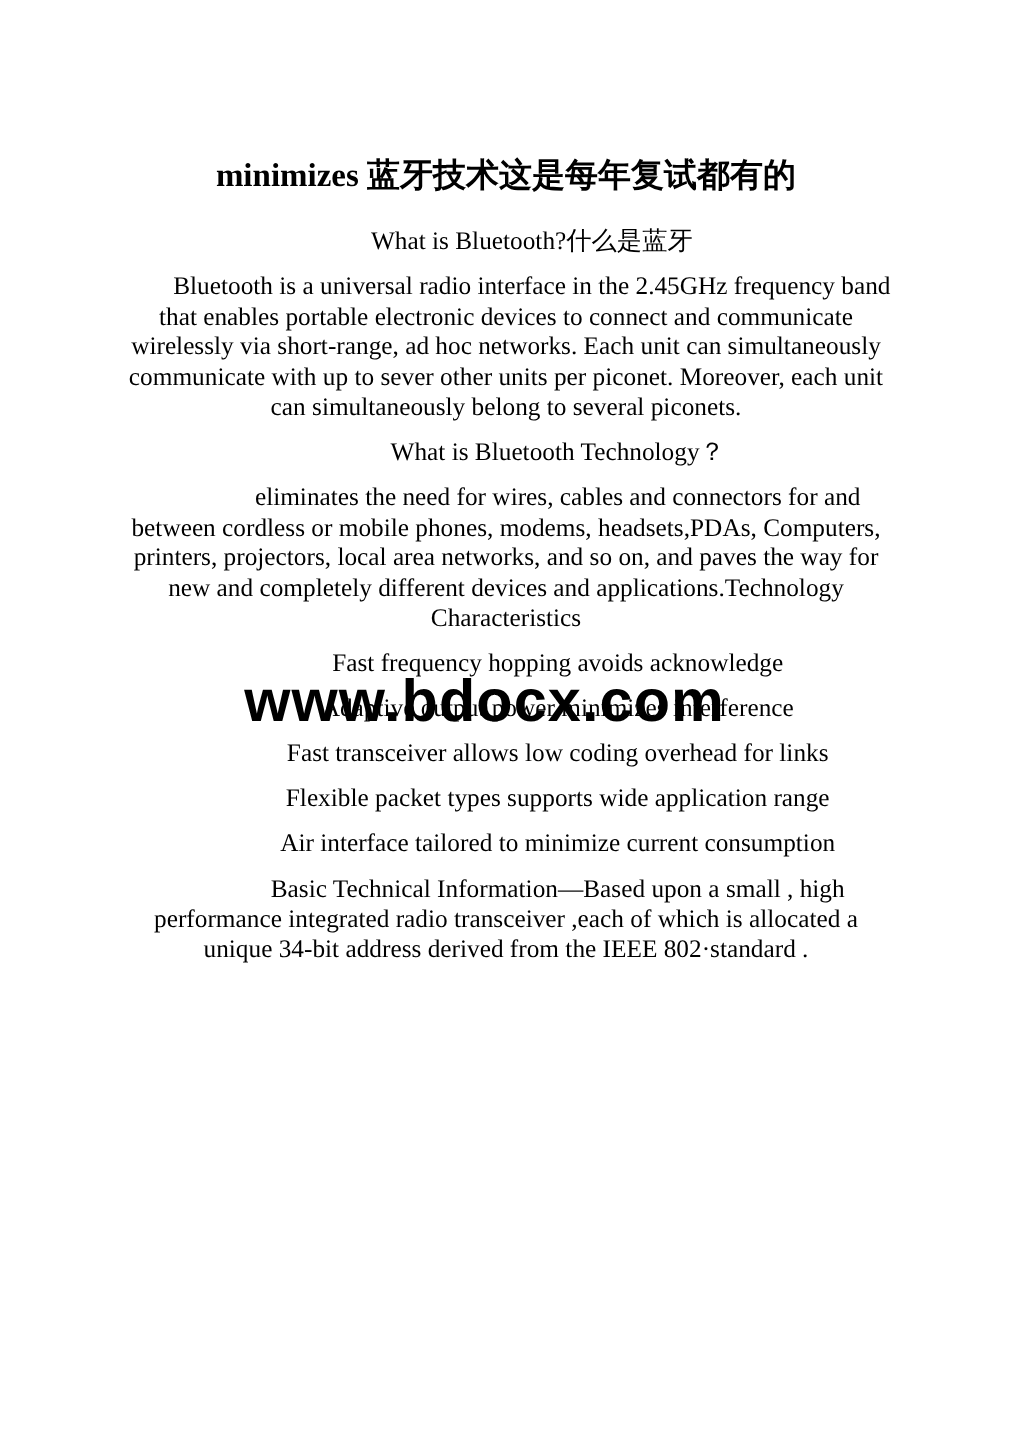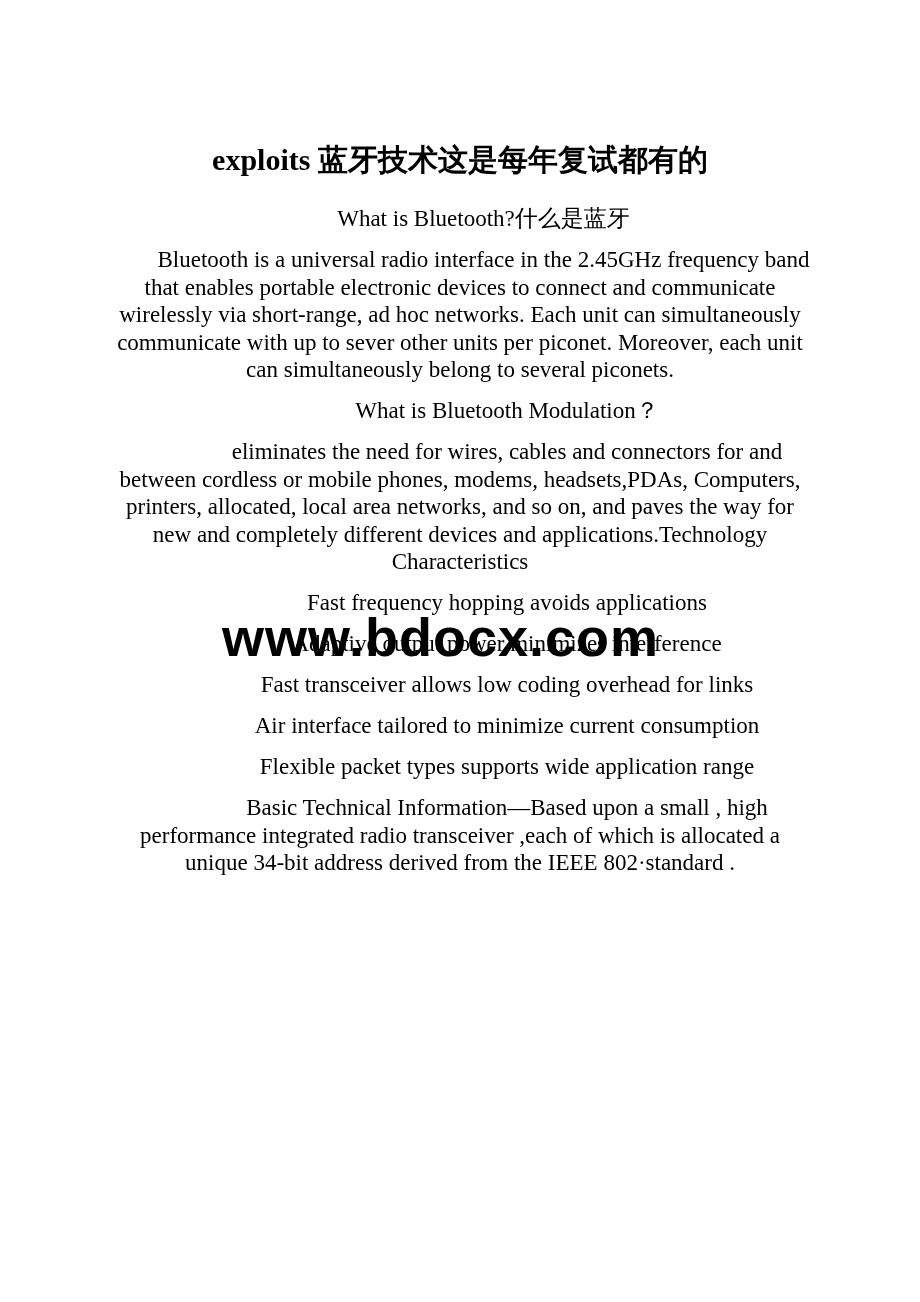--- a/index.html
+++ b/index.html
@@ -85,30 +85,30 @@
 </style>
 </head>
 <body>
 
 <div class="page">
 
   <div class="watermark">www.bdocx.com</div>
 
   <div class="content">
 
-    <h1 class="doc-title">exploits 蓝牙技术这是每年复试都有的</h1>
+    <h1 class="doc-title">minimizes 蓝牙技术这是每年复试都有的</h1>
 
     <div class="body-text" id="body-text">
         <p class="line-block ind-1">What is Bluetooth?什么是蓝牙</p>
         <p class="line-block ind-1">Bluetooth is a universal radio interface in the 2.45GHz frequency band that enables portable electronic devices to connect and communicate wirelessly via short-range, ad hoc networks. Each unit can simultaneously communicate with up to sever other units per piconet. Moreover, each unit can simultaneously belong to several piconets.</p>
-        <p class="line-block ind-2">What is Bluetooth Modulation？</p>
-        <p class="line-block ind-2">eliminates the need for wires, cables and connectors for and between cordless or mobile phones, modems, headsets,PDAs, Computers, printers, allocated, local area networks, and so on, and paves the way for new and completely different devices and applications.Technology Characteristics</p>
-        <p class="line-block ind-2">Fast frequency hopping avoids applications</p>
+        <p class="line-block ind-2">What is Bluetooth Technology？</p>
+        <p class="line-block ind-2">eliminates the need for wires, cables and connectors for and between cordless or mobile phones, modems, headsets,PDAs, Computers, printers, projectors, local area networks, and so on, and paves the way for new and completely different devices and applications.Technology Characteristics</p>
+        <p class="line-block ind-2">Fast frequency hopping avoids acknowledge</p>
         <p class="line-block ind-2">Adaptive output power minimizes interference</p>
         <p class="line-block ind-2">Fast transceiver allows low coding overhead for links</p>
+        <p class="line-block ind-2">Flexible packet types supports wide application range</p>
         <p class="line-block ind-2">Air interface tailored to minimize current consumption</p>
-        <p class="line-block ind-2">Flexible packet types supports wide application range</p>
         <p class="line-block ind-2">Basic Technical Information—Based upon a small , high performance integrated radio transceiver ,each of which is allocated a unique 34-bit address derived from the IEEE 802·standard .</p>
       </div>
 
   </div>
 
 </div>
 
 </body></html>

